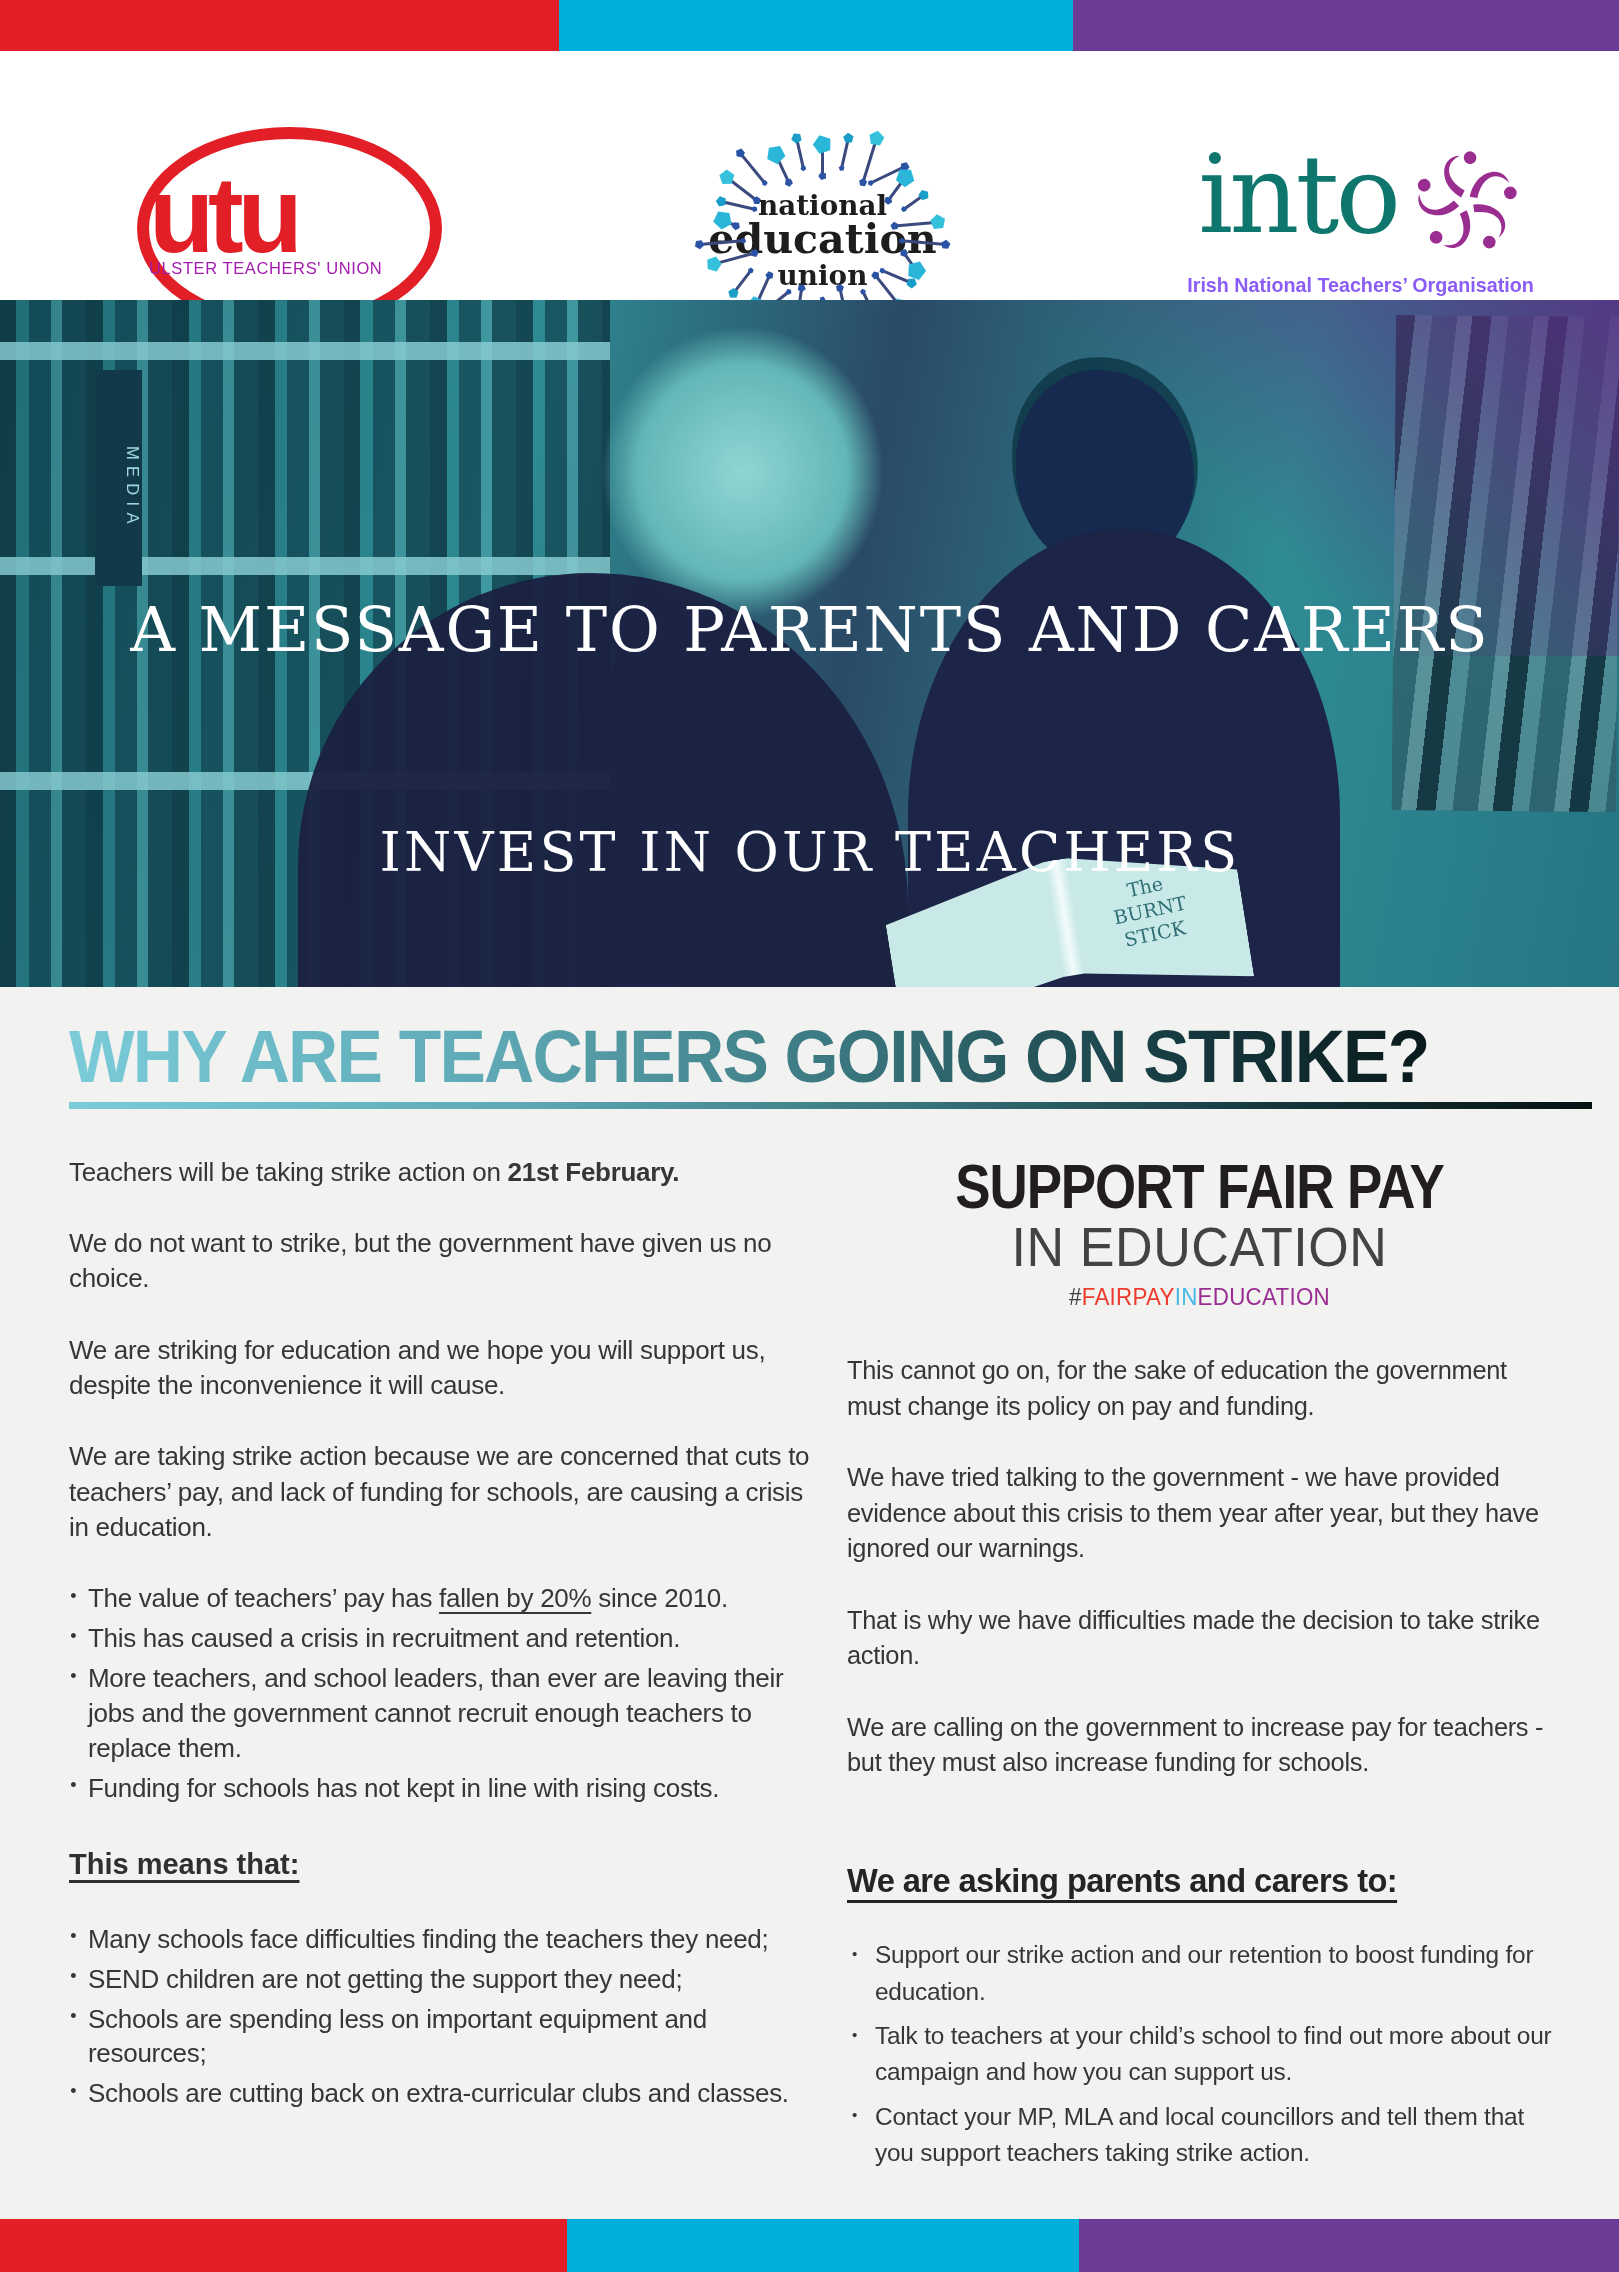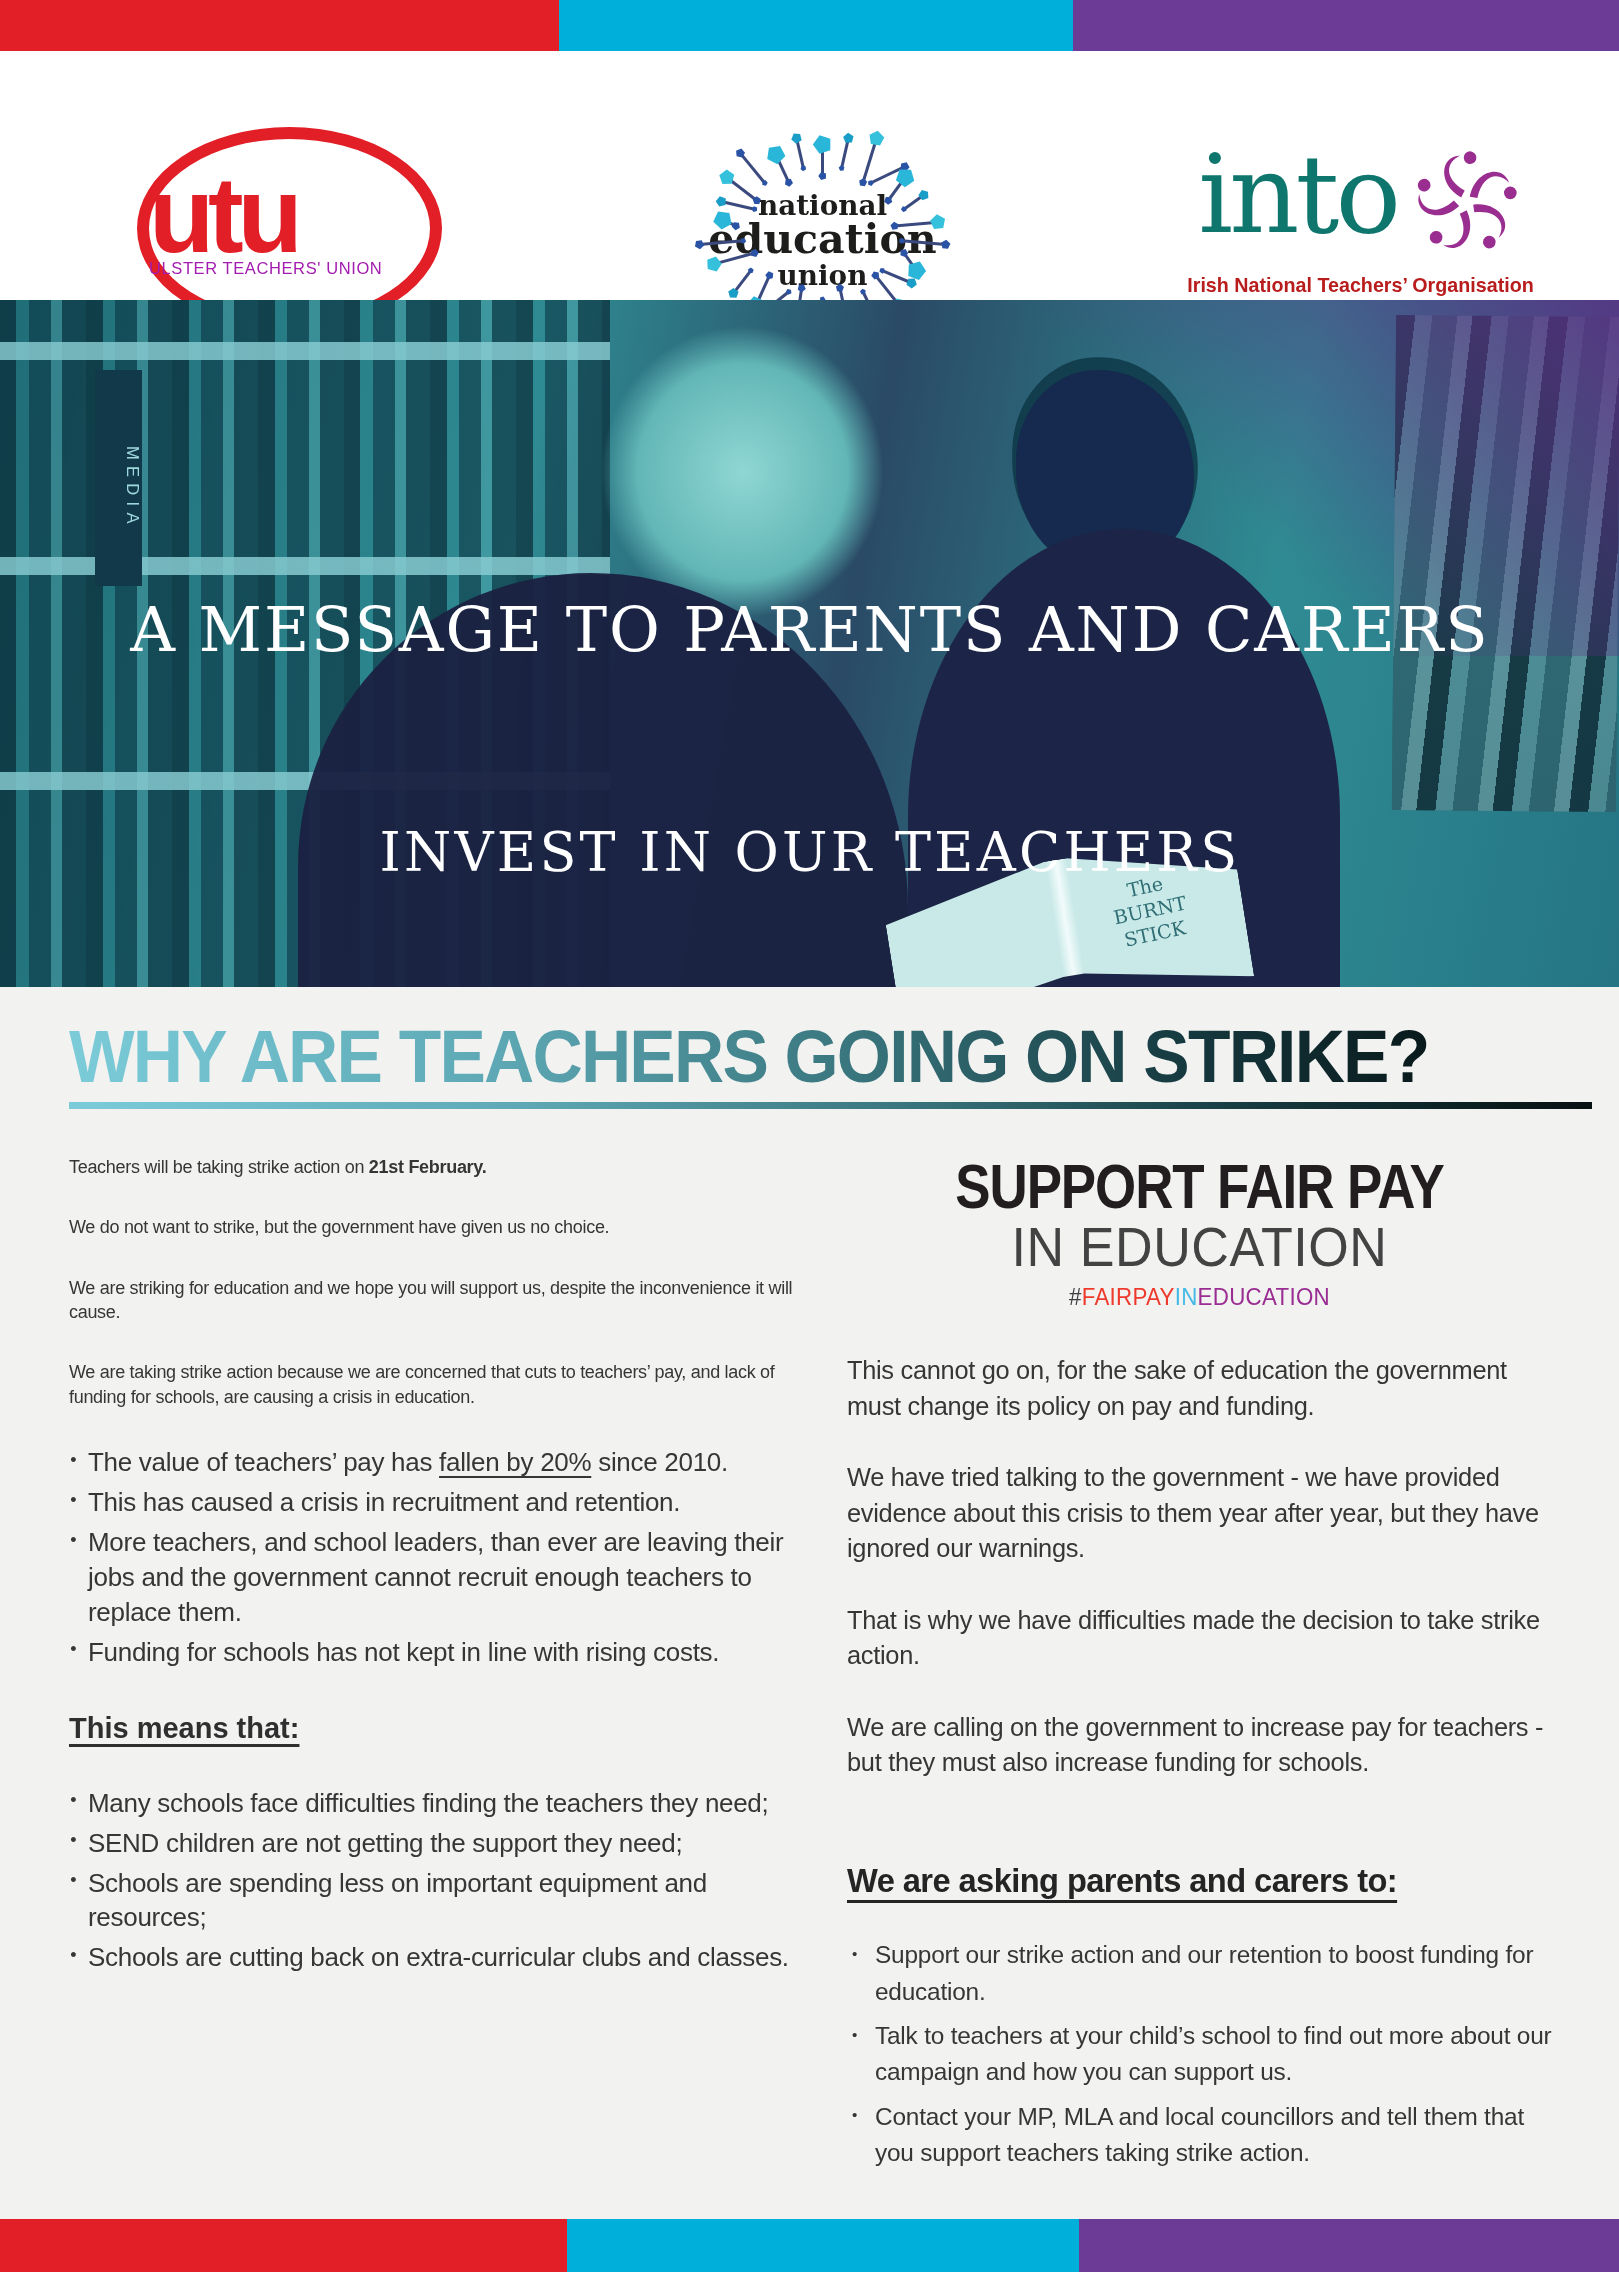--- a/index.html
+++ b/index.html
@@ -24,21 +24,21 @@
          justify-content:center; }
   .utu-acronym { font-size:107px; font-weight:bold; color:#e21e26; letter-spacing:-6.3px; line-height:.78; margin-top:-5.1px; }
   .utu-name { font-size:16.5px; color:#a21caf; letter-spacing:0.6px; margin-top:1.3px; white-space:nowrap; }
 
   .neu { position:absolute; left:688px; top:62px; width:269px; height:236px; }
   .neu text { font-family:"DejaVu Serif", serif; font-weight:bold; fill:#1d1d1b; text-anchor:middle; }
 
   .into { position:absolute; left:1178px; top:95px; width:365px; height:190px; text-align:center; }
   .into-row { display:flex; align-items:flex-start; justify-content:center; gap:11.4px; }
   .into-acronym { font-family:"DejaVu Serif", serif; font-size:109px; line-height:.9; color:#0f766e; letter-spacing:-3.8px; }
-  .into-name { font-size:19.7px; font-weight:bold; color:#b91c1c; margin-top:14px; }
+  .into-name { font-size:19.7px; font-weight:bold; color:#8b5cf6; margin-top:14px; }
   .into-irish { font-size:18.4px; font-weight:bold; font-style:italic; color:#1b2d5b; margin-top:3.8px; }
 
   
   .hero { position:absolute; top:300px; left:0; width:1620px; height:687px; overflow:hidden;
     background:
       linear-gradient(100deg, #1e6a74 0%, #2f8b93 32%, #2a4a66 52%, #2f8b93 76%, #257585 100%); }
   .shelf-left { position:absolute; left:0; top:0; width:610px; height:100%; opacity:.85;
     background-image:
       repeating-linear-gradient(0deg, rgba(150,215,220,0) 0 197px, rgba(150,215,220,.85) 197px 215px),
       repeating-linear-gradient(90deg, rgba(8,40,52,.8) 0 16.5px, rgba(47,139,147,.12) 16.5px 29px,
@@ -77,21 +77,21 @@
     transform:scaleX(.94); transform-origin:left;
     background:linear-gradient(90deg,#7bcbd9 0%, #5da8b4 30%, #39757d 55%, #15393f 78%, #061011 100%);
     -webkit-background-clip:text; background-clip:text; color:transparent; }
   .heading-rule { height:7px; margin-top:7.6px;
     background:linear-gradient(90deg,#7bcbd9 0%, #5da8b4 30%, #39757d 55%, #15393f 78%, #061011 100%); }
 
   .columns { display:flex; gap:37px; margin-top:46px; }
   .col-left { width:741px; }
   .col-right { width:705px; }
 
-  .col-left p, .col-right p { font-size:18px; line-height:1.36; letter-spacing:-0.3px; margin-bottom:36px; }
+  .col-left p, .col-right p { font-size:26px; line-height:1.36; letter-spacing:-0.3px; margin-bottom:36px; }
   .col-right p { font-size:25.4px; line-height:1.4; }
   .bold { font-weight:bold; }
   .u { text-decoration:underline; text-decoration-thickness:1.9px; text-underline-offset:5.1px; }
 
   ul { list-style:none; }
   .col-left li { position:relative; font-size:26px; line-height:1.34; letter-spacing:-0.3px; padding-left:19px; margin-bottom:5.1px; }
   .col-left li::before { content:"•"; position:absolute; left:1.3px; top:2.5px; font-size:18px; }
   .means-heading { font-size:29px; font-weight:bold; color:#2f2f2f; margin:42px 0 41px;
     text-decoration:underline; text-decoration-thickness:2.5px; text-underline-offset:6.3px; }
 

